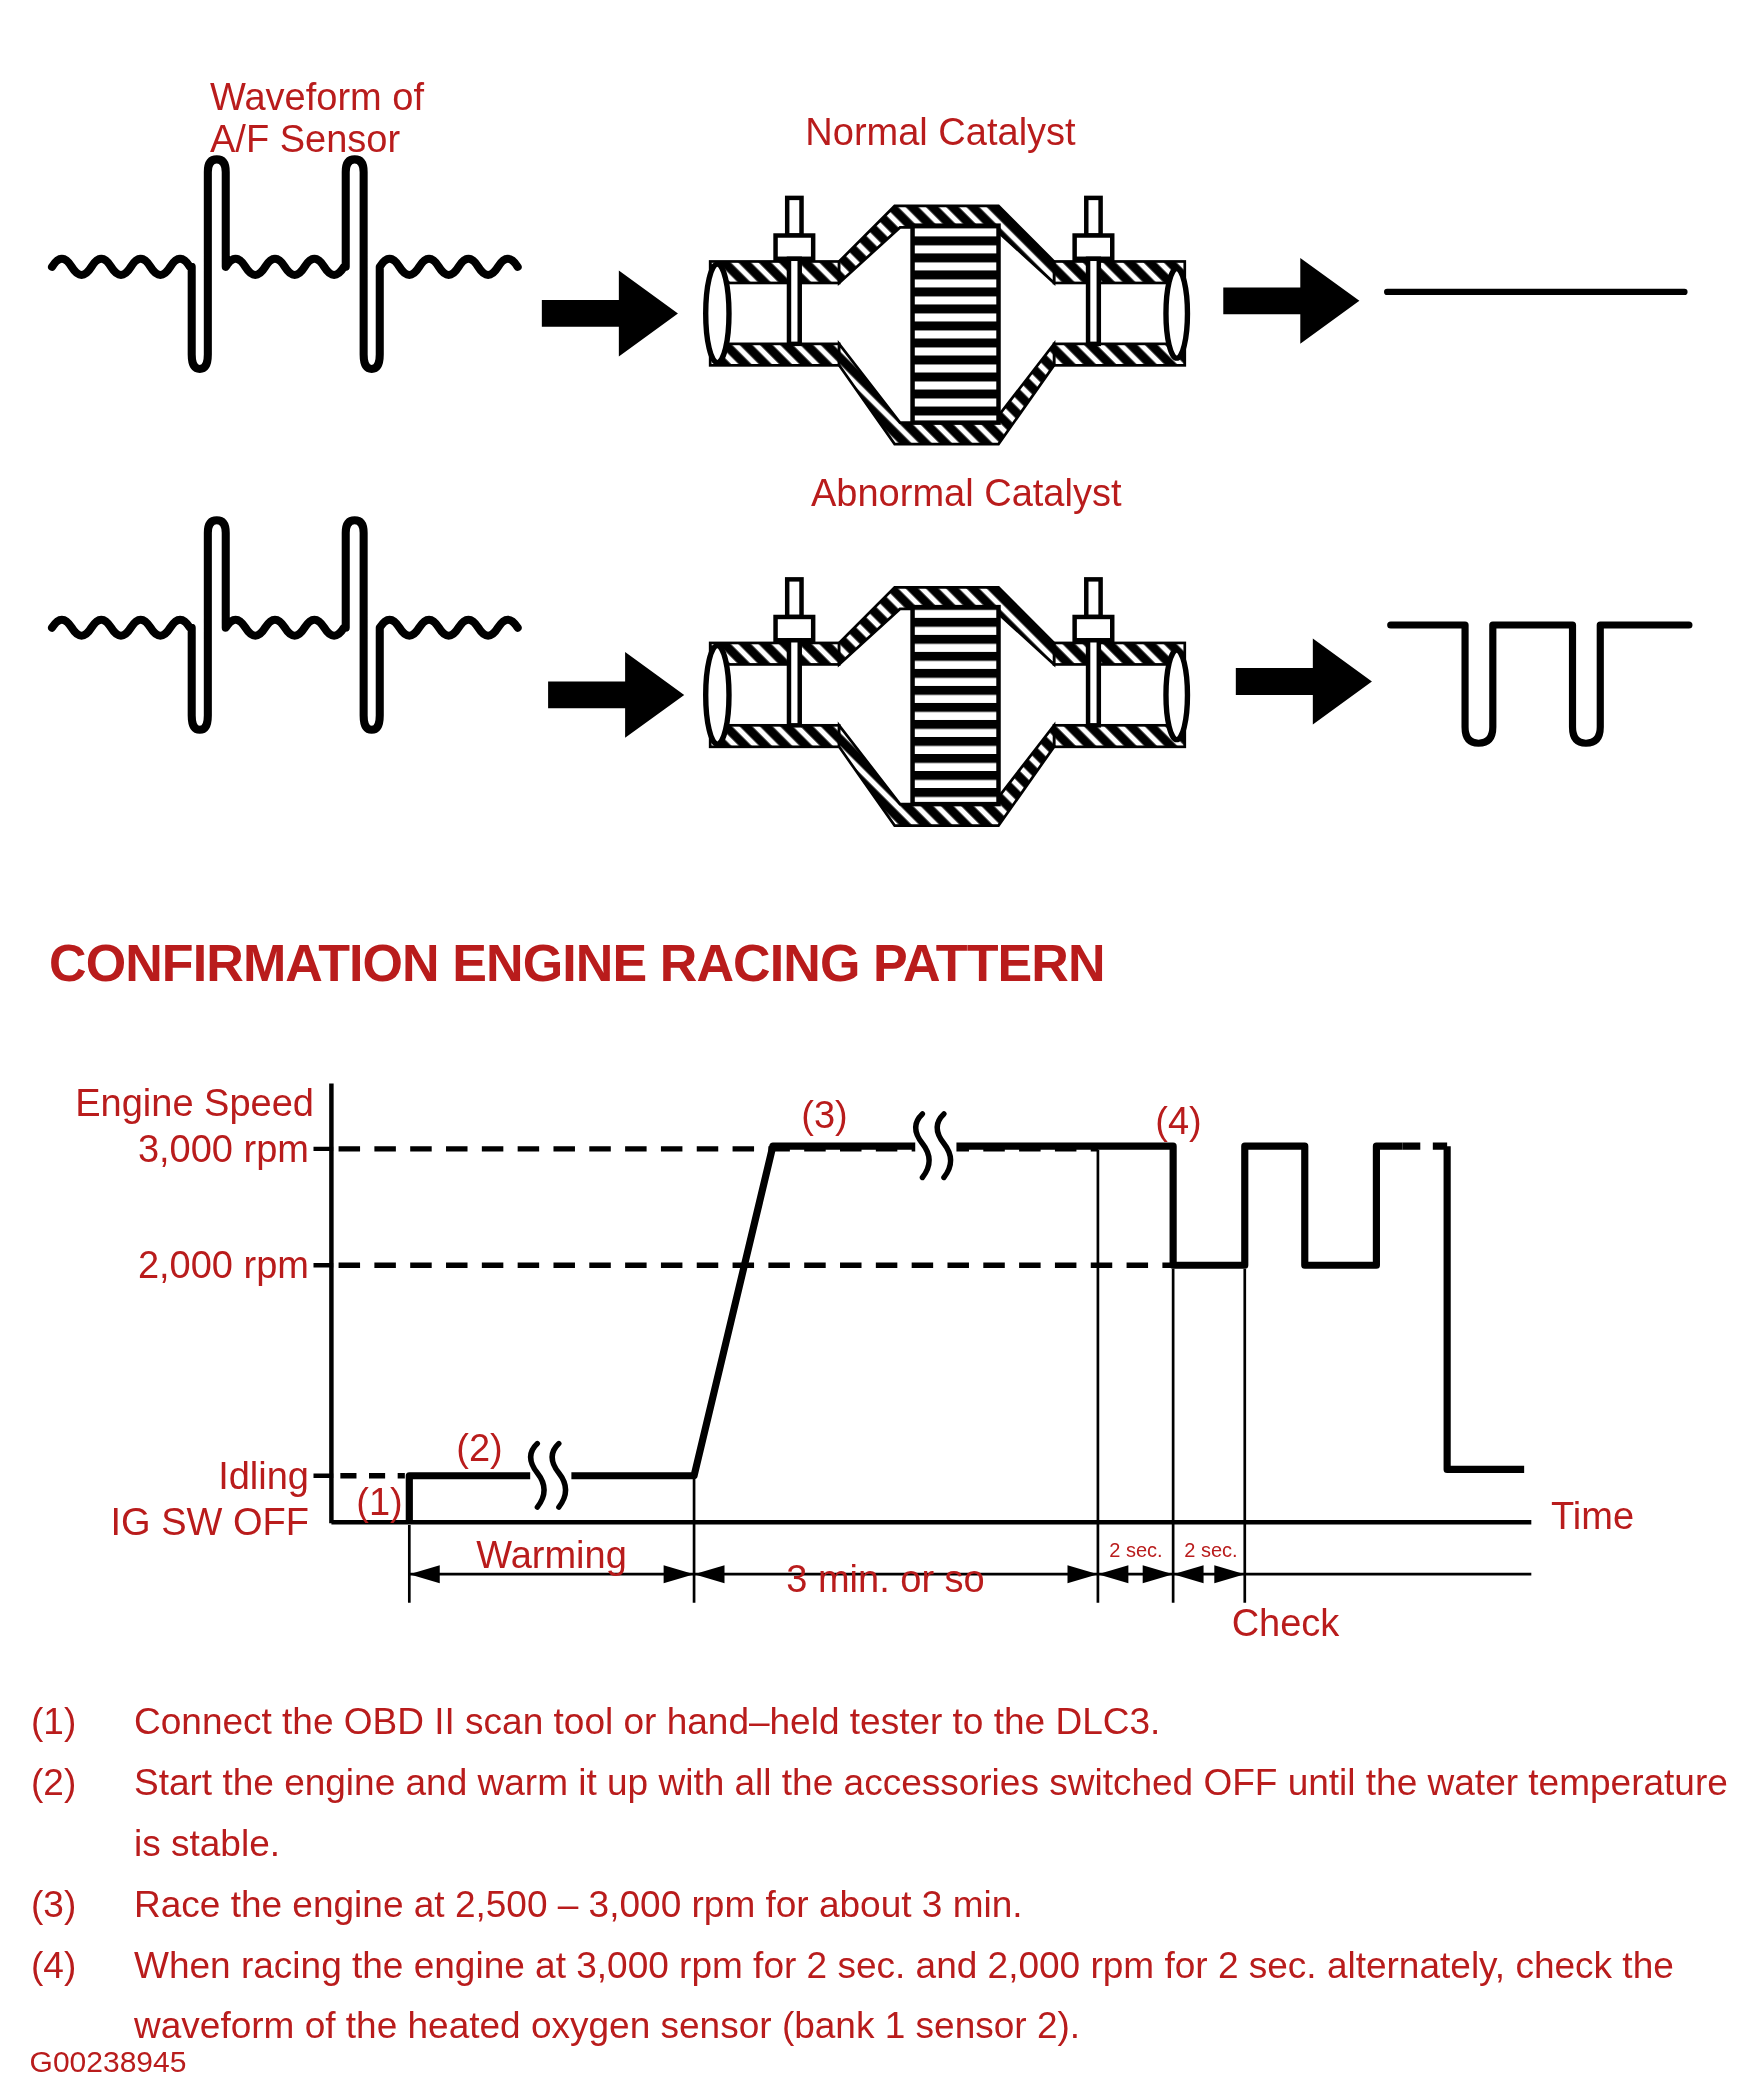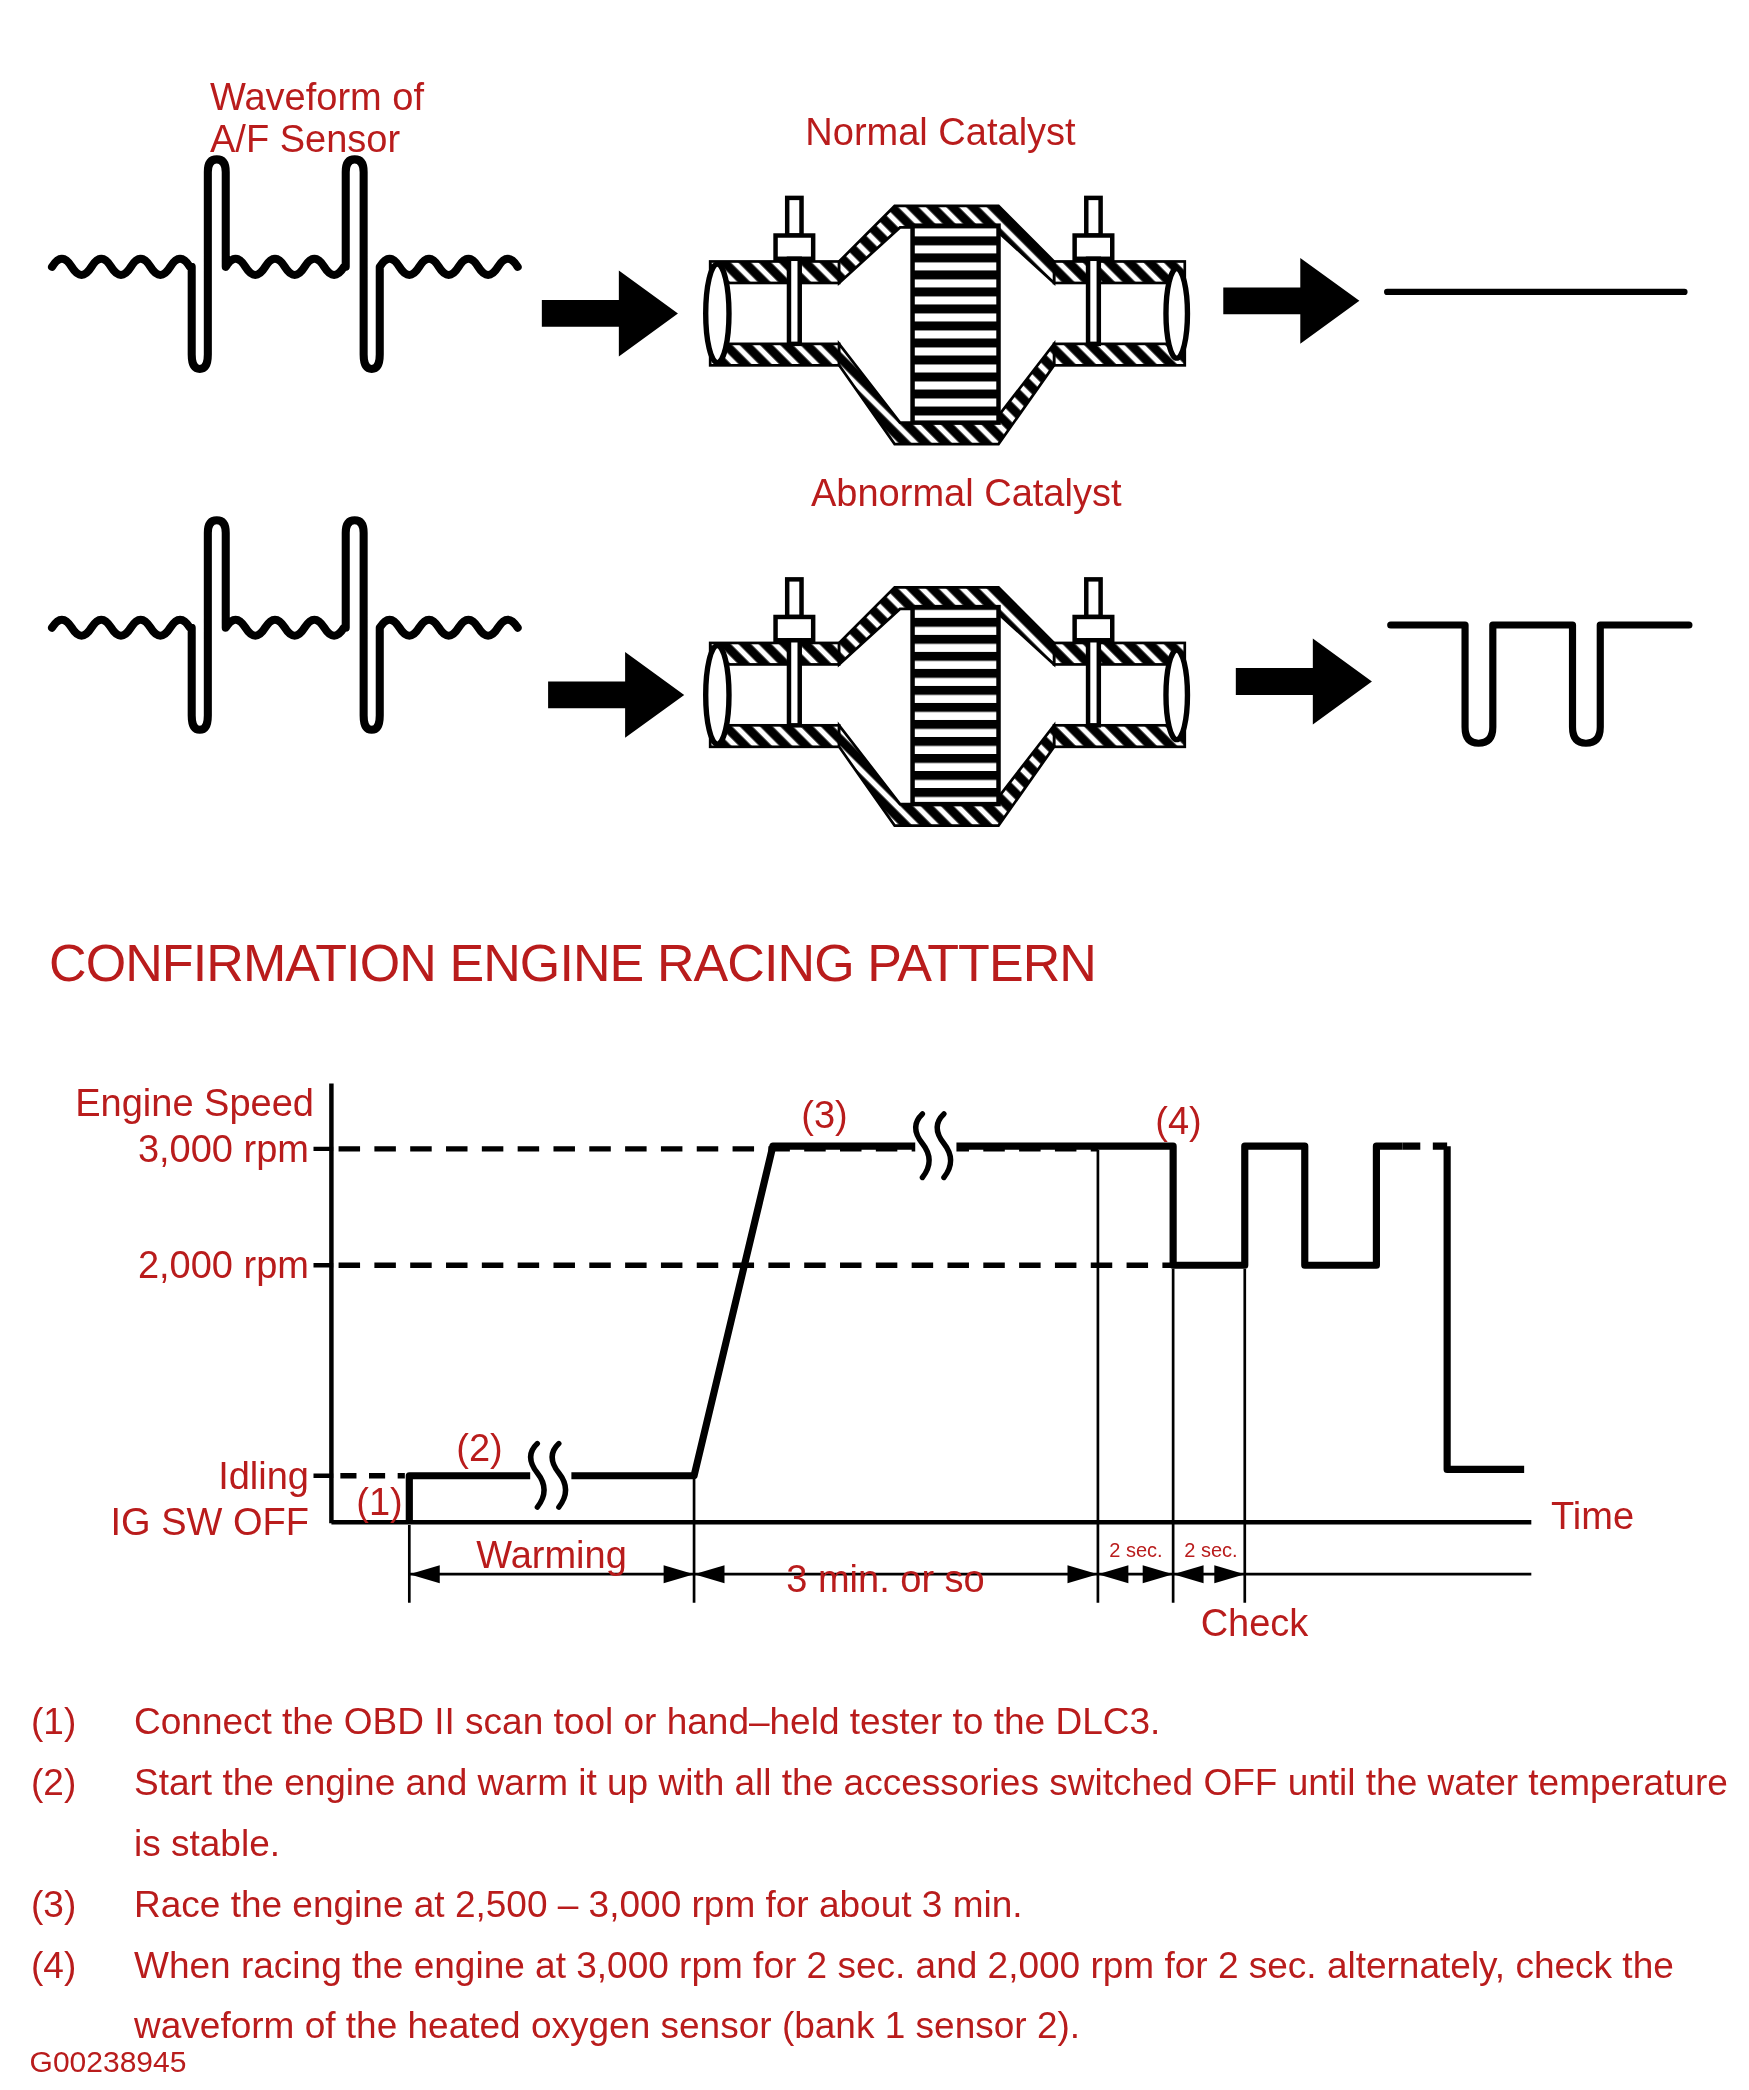--- a/index.html
+++ b/index.html
@@ -3,21 +3,21 @@
 <meta charset="utf-8">
 <style>
   html,body{margin:0;padding:0;background:#888;}
   .page{position:relative;width:1749px;height:2090px;background:#fff;
         font-family:"Liberation Sans",sans-serif;color:#b91c1c;overflow:hidden;}
   .abs{position:absolute;}
   .lbl{font-size:38px;line-height:42px;white-space:nowrap;}
   .lbl2{font-size:38px;line-height:51px;white-space:nowrap;}
   .ctr{text-align:center;}
   .rt{text-align:right;}
-  .heading{font-size:52px;font-weight:normal;letter-spacing:-0.9px;white-space:nowrap;}
+  .heading{font-size:52px;font-weight:bold;letter-spacing:-0.9px;white-space:nowrap;}
   .chartlbl{font-size:38px;line-height:45px;white-space:nowrap;}
   .seclbl{font-size:38px;white-space:nowrap;}
   .smalllbl{font-size:20px;white-space:nowrap;}
   .body-num{font-size:37px;line-height:61px;white-space:nowrap;}
   .body-line{font-size:37px;line-height:61px;white-space:nowrap;}
   .gcode{font-size:30px;white-space:nowrap;}
   svg{position:absolute;left:0;top:0;}
 </style>
 </head>
 <body>
@@ -165,21 +165,21 @@
 
   <div class="abs chartlbl ctr" style="left:348px;top:1480px;width:63px;">(1)</div>
   <div class="abs chartlbl ctr" style="left:448px;top:1426px;width:63px;">(2)</div>
   <div class="abs chartlbl ctr" style="left:793px;top:1093px;width:63px;">(3)</div>
   <div class="abs chartlbl ctr" style="left:1147px;top:1099px;width:63px;">(4)</div>
 
   <div class="abs seclbl ctr" style="left:417px;top:1534px;width:269px;">Warming</div>
   <div class="abs seclbl ctr" style="left:751px;top:1534px;width:269px;margin-top:24px;">3 min. or so</div>
   <div class="abs smalllbl ctr" style="left:1100px;top:1539px;width:72px;">2 sec.</div>
   <div class="abs smalllbl ctr" style="left:1175px;top:1539px;width:72px;">2 sec.</div>
-  <div class="abs seclbl ctr" style="left:1165px;top:1602px;width:179px;">Check</div>
+  <div class="abs seclbl ctr" style="left:1196px;top:1602px;width:179px;">Check</div>
 
   <div class="abs" style="left:31px;top:1691px;width:1702px;">
     <div class="abs body-num" style="left:0;top:0;">(1)</div>
     <div class="abs body-line" style="left:103px;top:0;">Connect the OBD II scan tool or hand–held tester to the DLC3.</div>
 
     <div class="abs body-num" style="left:0;top:61px;">(2)</div>
     <div class="abs body-line" style="left:103px;top:61px;text-align:right;">Start the engine and warm it up with all the accessories switched OFF until the water temperature</div>
     <div class="abs body-line" style="left:103px;top:122px;">is stable.</div>
 
     <div class="abs body-num" style="left:0;top:183px;">(3)</div>

